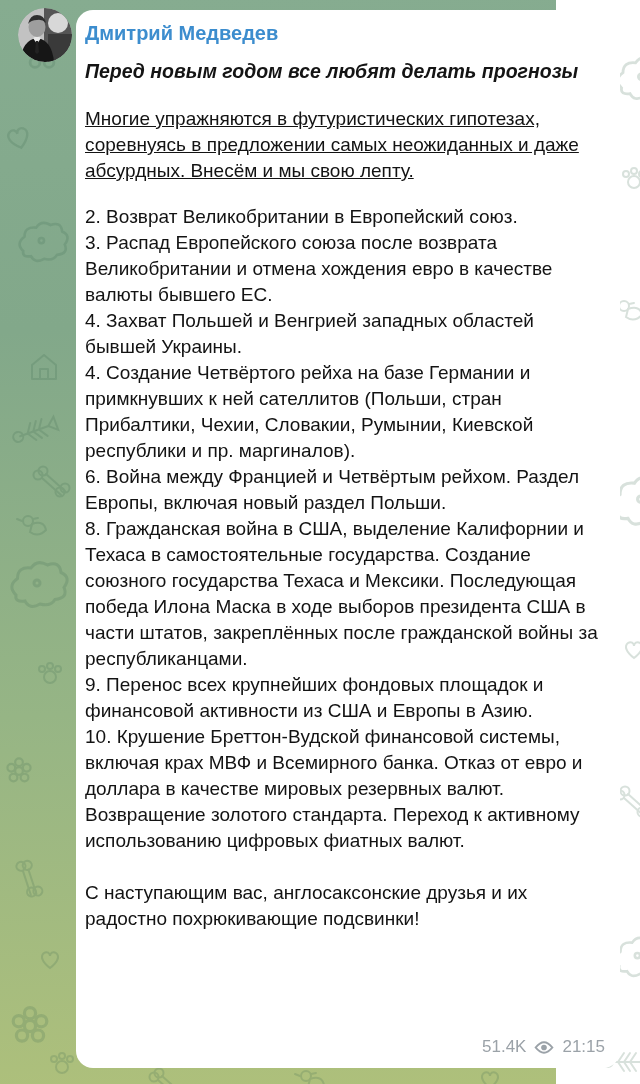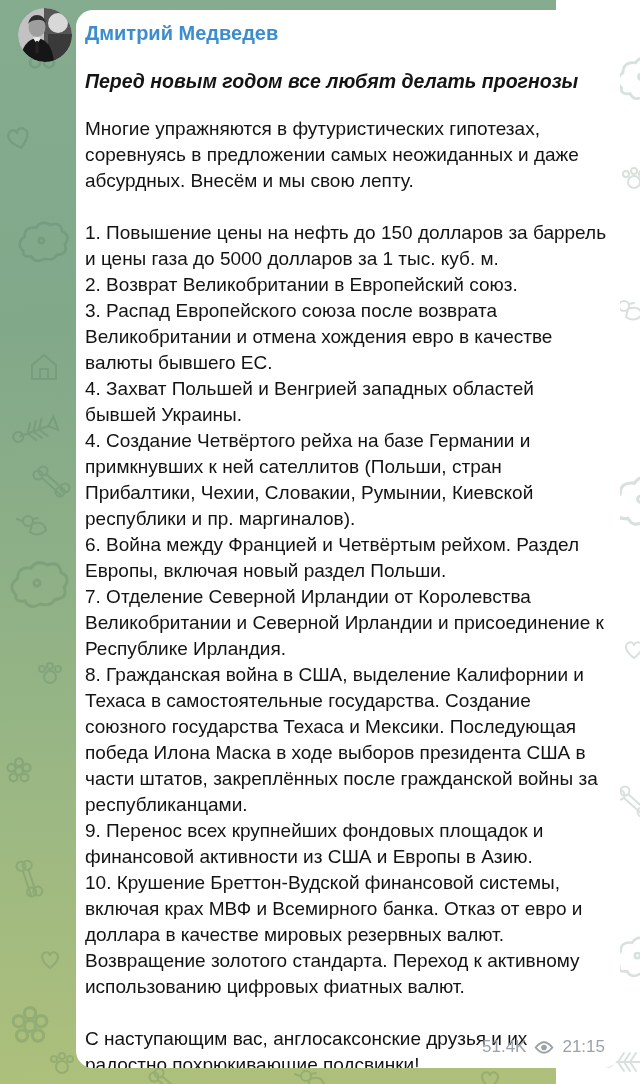--- a/index.html
+++ b/index.html
@@ -23,29 +23,29 @@
     position:absolute;left:76px;top:10px;width:544px;height:1058px;
     background:#ffffff;border-radius:17px;
     padding:10px 13px 10px 9px;box-sizing:border-box;
     overflow:hidden;
   }
   .channel-name{
     color:#3c8dce;font-weight:bold;font-size:20px;line-height:26px;
     cursor:pointer;
   }
   .msg-title{
-    margin-top:22px;
+    margin-top:12px;
     font-weight:bold;font-style:italic;font-size:19.5px;line-height:26px;
     color:#141414;
   }
   .msg-body{
     margin-top:22px;
     font-size:19px;line-height:26px;color:#131313;
   }
-  .para-intro{margin-bottom:26px;}
+  .para-intro{margin-bottom:20px;text-decoration:underline;}
   .para-outro{margin-top:26px;}
   .meta{
     position:absolute;right:15px;bottom:11px;
     display:flex;align-items:center;gap:8px;
     color:#9ba2a8;font-size:17px;line-height:20px;margin-left:29px;
   }
   .eye{width:20px;height:15px;display:block;}
 </style>
 </head>
 <body>
@@ -145,27 +145,25 @@
   </div>
 
   <div class="bubble">
     <div class="channel-name">Дмитрий Медведев</div>
 
     <div class="msg-title">Перед новым годом все любят делать прогнозы</div>
 
     <div class="msg-body">
       <div class="para-intro">Многие упражняются в футуристических гипотезах, соревнуясь в предложении самых неожиданных и даже абсурдных. Внесём и мы свою лепту.</div>
       <div>
-          <div>1. Повышение цены на нефть до 150 долларов за баррель и цены газа до 5000 долларов за 1 тыс. куб. м.</div>
           <div>2. Возврат Великобритании в Европейский союз.</div>
           <div>3. Распад Европейского союза после возврата Великобритании и отмена хождения евро в качестве валюты бывшего ЕС.</div>
           <div>4. Захват Польшей и Венгрией западных областей бывшей Украины.</div>
           <div>4. Создание Четвёртого рейха на базе Германии и примкнувших к ней сателлитов (Польши, стран Прибалтики, Чехии, Словакии, Румынии, Киевской республики и пр. маргиналов).</div>
           <div>6. Война между Францией и Четвёртым рейхом. Раздел Европы, включая новый раздел Польши.</div>
-          <div>7. Отделение Северной Ирландии от Королевства Великобритании и Северной Ирландии и присоединение к Республике Ирландия.</div>
           <div>8. Гражданская война в США, выделение Калифорнии и Техаса в самостоятельные государства. Создание союзного государства Техаса и Мексики. Последующая победа Илона Маска в ходе выборов президента США в части штатов, закреплённых после гражданской войны за республиканцами.</div>
           <div>9. Перенос всех крупнейших фондовых площадок и финансовой активности из США и Европы в Азию.</div>
           <div>10. Крушение Бреттон-Вудской финансовой системы, включая крах МВФ и Всемирного банка. Отказ от евро и доллара в качестве мировых резервных валют. Возвращение золотого стандарта. Переход к активному использованию цифровых фиатных валют.</div>
         </div>
       <div class="para-outro">С наступающим вас, англосаксонские друзья и их радостно похрюкивающие подсвинки!</div>
     </div>
 
     <div class="meta">
       <span>51.4K</span>
       <svg class="eye" viewBox="0 0 24 18" xmlns="http://www.w3.org/2000/svg">

